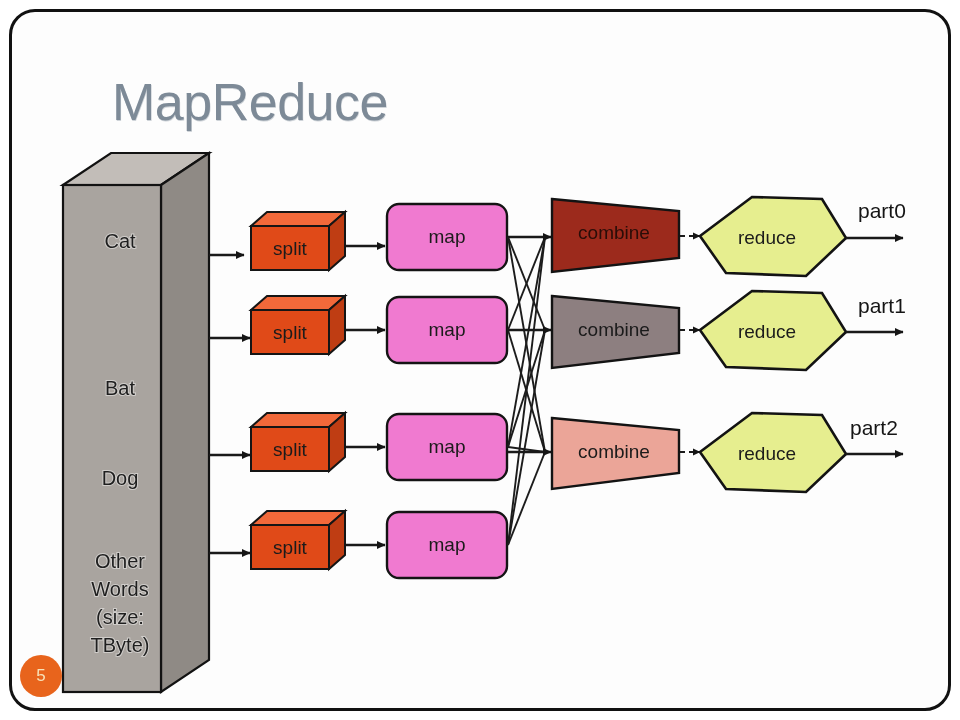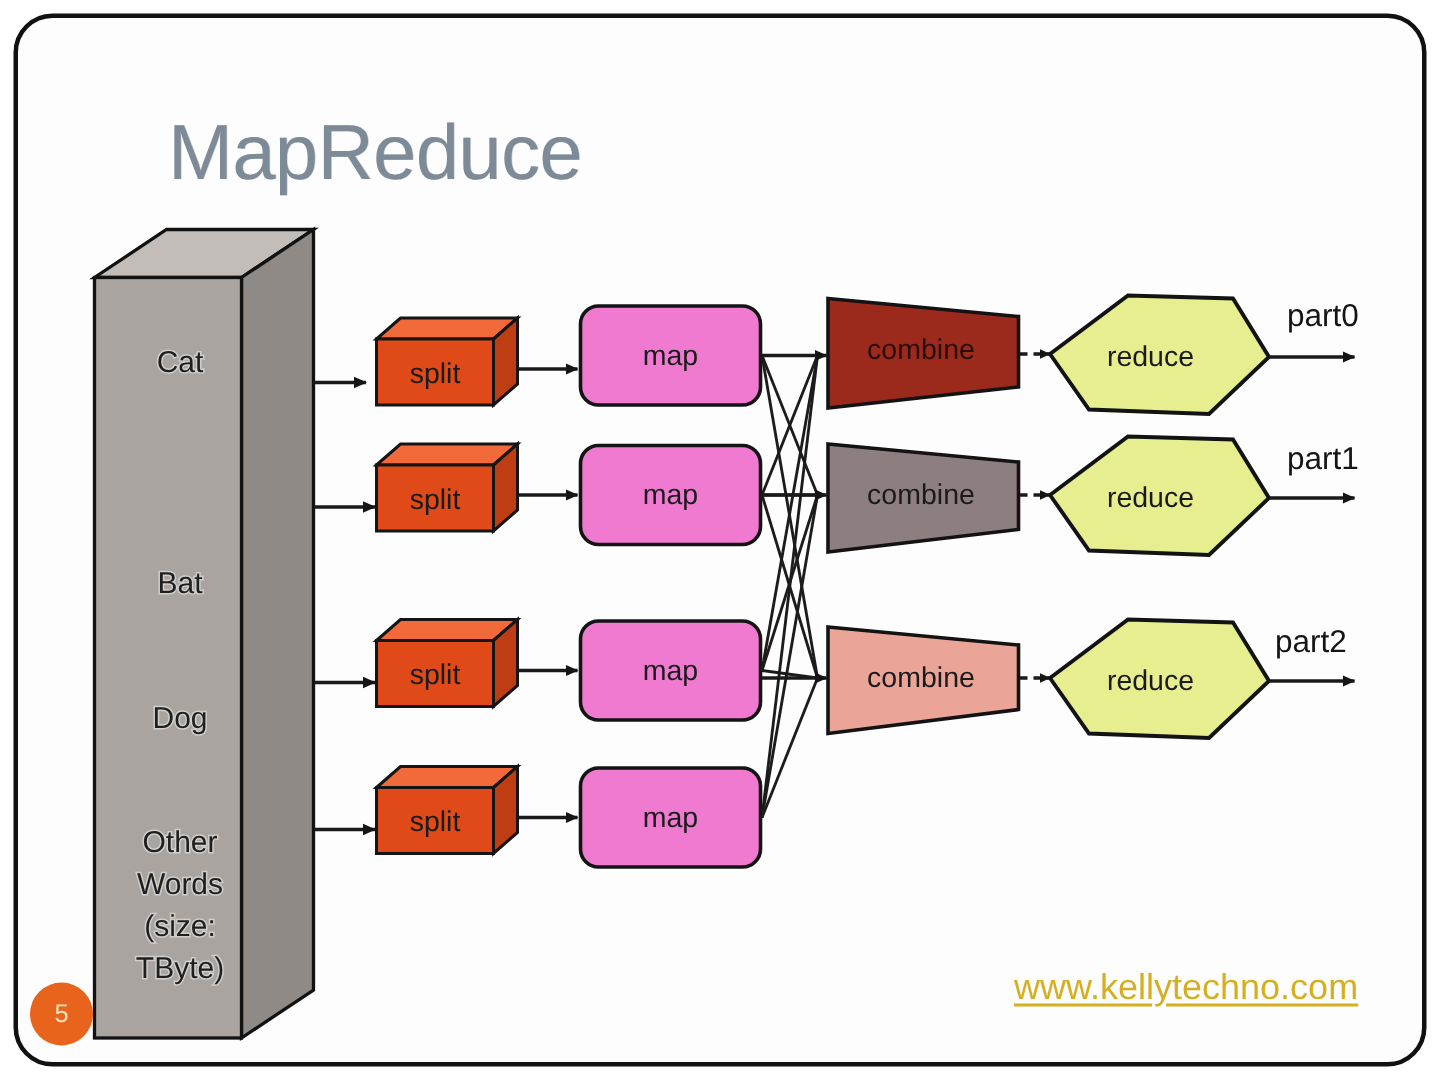--- a/index.html
+++ b/index.html
@@ -268,15 +268,14 @@
     </g>
     <g>
       <line class="flow-line" x1="846" y1="454" x2="903" y2="454" marker-end="url(#arrow)"></line>
       <text class="part-label" x="850" y="429">part2</text>
     </g>
 
   </svg>
 
   <div id="page-badge">5</div>
 
-  <div id="footer-url">www.kellytechno.com</div>
 
 </div>
 
 </body></html>

